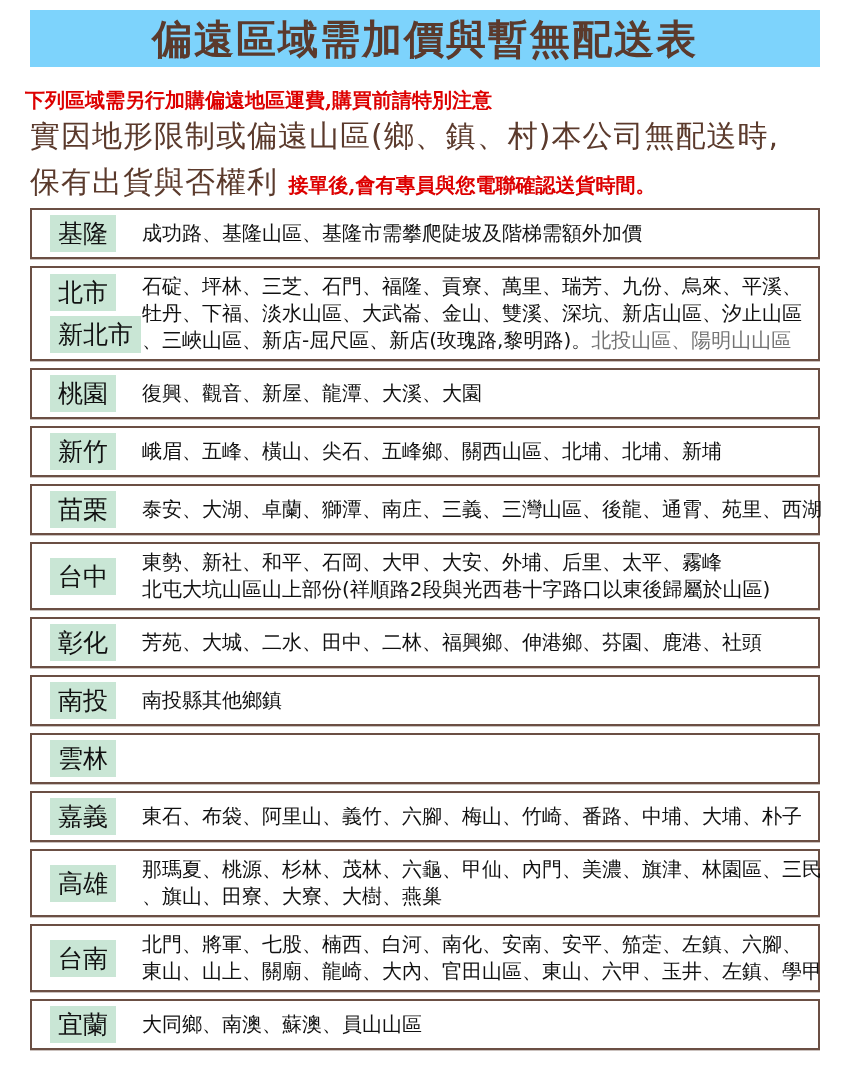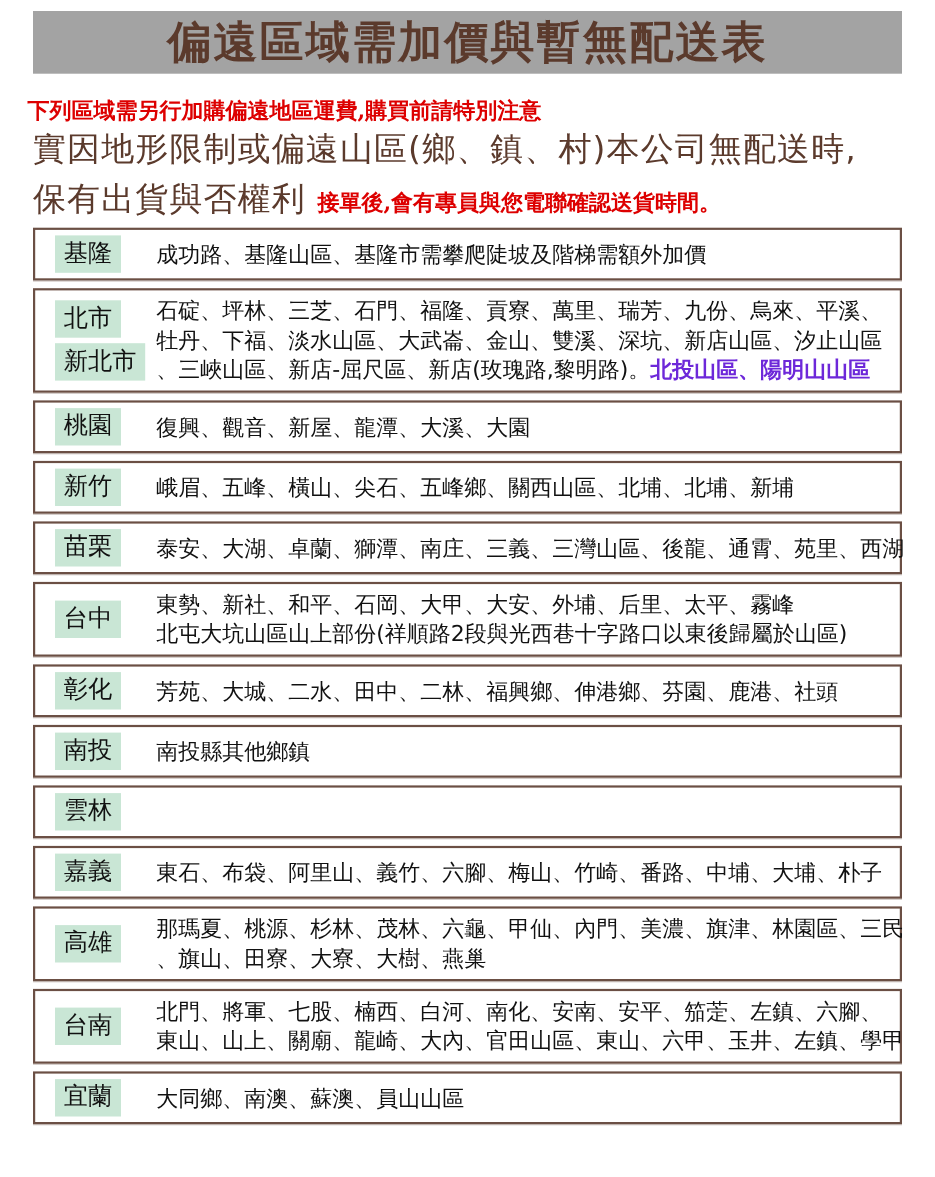--- a/index.html
+++ b/index.html
@@ -1,21 +1,21 @@
 <!DOCTYPE html>
 <html><head>
 <meta charset="utf-8">
 <style>
   * { margin:0; padding:0; box-sizing:border-box; }
   html,body { width:850px; height:1070px; background:#ffffff; overflow:hidden; }
   body { font-family:"DejaVu Sans", sans-serif; color:#1a1a1a; }
   .page { padding:10px 30px 0 30px; }
 
   .title-bar{
-    background:#a3a3a3; height:57px;
+    background:#7dd3fc; height:57px;
     display:flex; align-items:center; justify-content:center;
   }
   .title-bar h1{
     font-size:40px; font-weight:600; color:#5b3a2c; letter-spacing:2px;
     line-height:1;
   }
 
   .red-notice{
     margin-top:20px; margin-left:-5px;
     font-family:"DejaVu Serif", serif;
@@ -40,25 +40,25 @@
     border:2px solid #6b4f44; background:#ffffff;
     padding:5px 10px 5px 18px; margin-bottom:7px;
     box-shadow:0 1px 0 rgba(107,79,68,.35);
   }
   .labels{
     width:92px; flex:0 0 92px;
     display:flex; flex-direction:column; gap:5px; align-items:flex-start;
   }
   .label-cell{
     background:#c9e6d5; color:#111;
-    font-size:22px; line-height:1; padding:6px 8px; white-space:nowrap;
+    font-size:25px; line-height:1; padding:6px 8px; white-space:nowrap;
   }
   .content{ flex:1; font-size:20px; line-height:27px; color:#111; }
   .content .line{ white-space:nowrap; }
-  .muted{ color:#6d28d9;font-weight:bold; }
+  .muted{ color:#737373; }
 </style>
 </head>
 <body>
 
 <div class="page">
 
   <div class="title-bar">
     <h1>偏遠區域需加價與暫無配送表</h1>
   </div>
 

